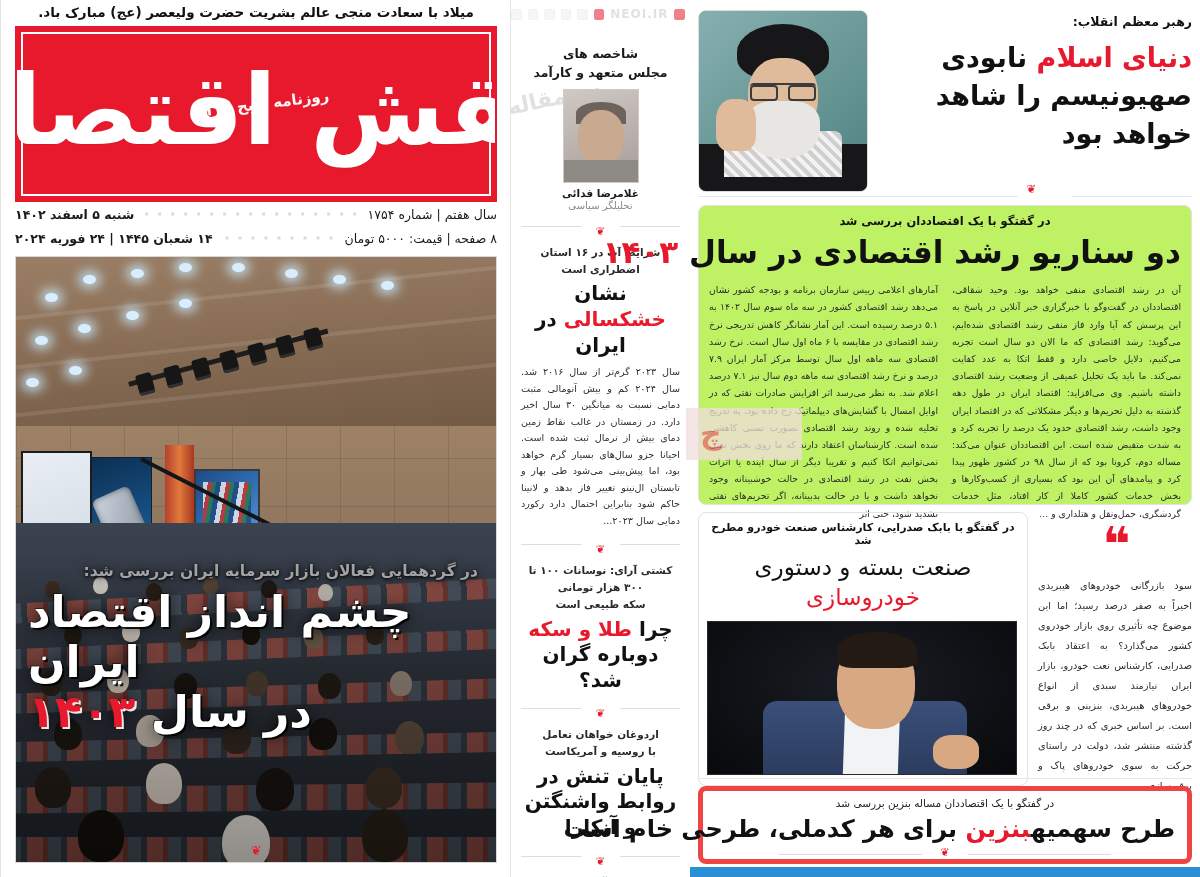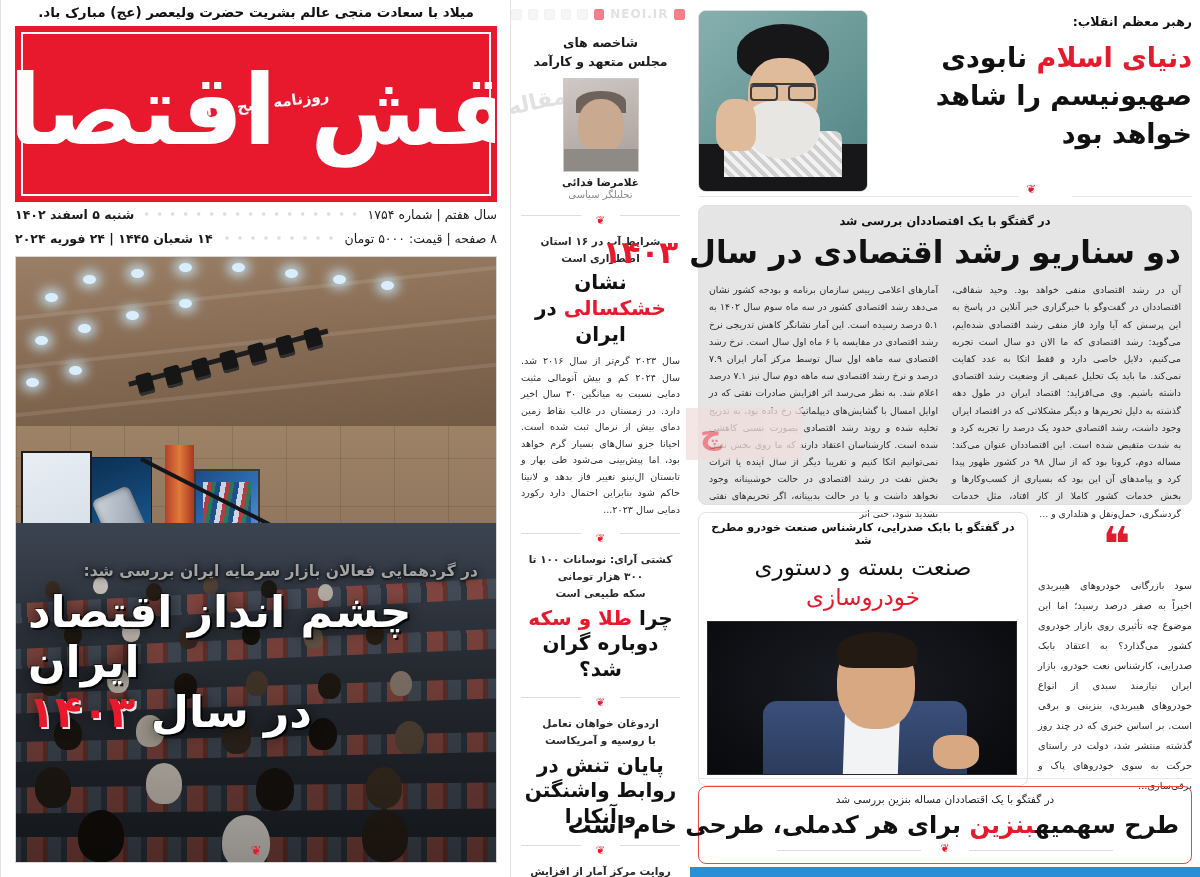--- a/index.html
+++ b/index.html
@@ -186,21 +186,21 @@
   .ph-head .red{color:#e8192c;text-shadow:2px 2px 0 rgba(255,255,255,.9),0 0 12px rgba(0,0,0,.7);}
   .ph-foot{
     position:absolute;left:0;right:0;bottom:4px;text-align:center;
     color:#e8192c;font-size:13px;
   }
 
   
   .col-side{
     position:absolute;left:510px;top:0;width:180px;height:877px;
     background:#fff;border-left:1px solid #e3e3e3;
-    padding:5px 10px;box-sizing:border-box;
+    padding:16px 10px;box-sizing:border-box;
   }
   .wm-strip{
     position:absolute;left:0;top:6px;width:180px;height:16px;
     display:flex;align-items:center;gap:6px;padding-right:6px;box-sizing:border-box;
     opacity:.55;
   }
   .wm-dot{width:9px;height:9px;border-radius:2px;background:#f0f0f0;border:1px solid #e6e6e6;}
   .wm-dot.r{background:#e8192c;border-color:#e8192c;}
   .wm-text{font-size:12px;font-weight:700;color:#c9c9c9;letter-spacing:1px;}
   .side-kicker{
@@ -264,21 +264,21 @@
   .lp-robe{position:absolute;left:0;right:0;bottom:0;height:26%;background:#17171a;}
   .lp-hand{position:absolute;left:10%;bottom:22%;width:40px;height:52px;border-radius:40% 40% 30% 30%;background:#e0bb9b;}
 
   .divider-dot{
     position:absolute;right:8px;width:322px;text-align:center;color:#e8192c;font-size:12px;
   }
   .hrline{position:absolute;background:#e6e6e6;height:1px;}
 
   .story{
     position:absolute;left:8px;right:8px;top:205px;height:300px;
-    border:1px solid #e1e1e1;border-radius:8px;background:#e5e5e5;box-sizing:border-box;
+    border:1px solid #e1e1e1;border-radius:8px;background:#bef264;box-sizing:border-box;
     padding:8px 10px;
   }
   .story-kicker{font-size:11.5px;text-align:center;color:#111;font-weight:600;}
   .story-head{
     margin-top:6px;text-align:center;font-size:31px;font-weight:700;color:#111;line-height:1.2;
     white-space:nowrap;
   }
   .story-head .red{color:#e8192c;}
   .story-cols{
     display:flex;gap:14px;margin-top:10px;
@@ -313,21 +313,21 @@
   .qmark{
     font-size:48px;color:#e8192c;font-weight:700;line-height:.7;text-align:center;
     letter-spacing:-3px;
   }
   .q-body{
     margin-top:14px;font-size:9.8px;line-height:2.05;text-align:justify;color:#2b2b2b;
   }
 
   .petrol{
     position:absolute;left:8px;right:8px;top:786px;height:78px;
-    border:1px solid #ef4444;border-radius:8px;box-sizing:border-box;padding:6px 12px;
+    border:5px solid #ef4444;border-radius:8px;box-sizing:border-box;padding:6px 12px;
   }
   .petrol-kicker{font-size:10.5px;text-align:center;color:#222;}
   .petrol-head{
     margin-top:6px;text-align:center;font-size:24px;font-weight:700;color:#111;
     white-space:nowrap;
   }
   .petrol-head .red{color:#e8192c;}
   .petrol-rule{
     margin:6px auto 0;width:72%;height:10px;position:relative;
   }

